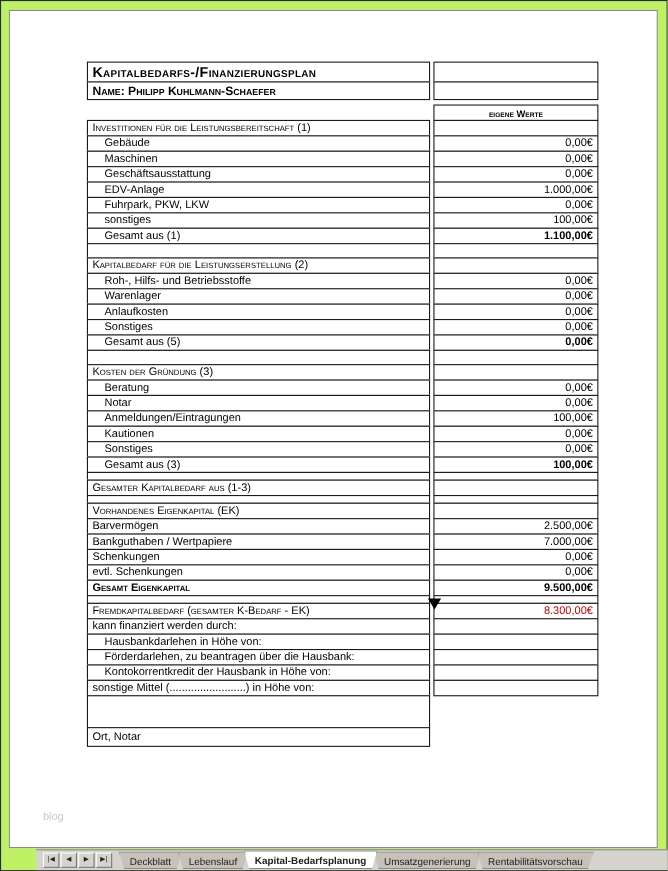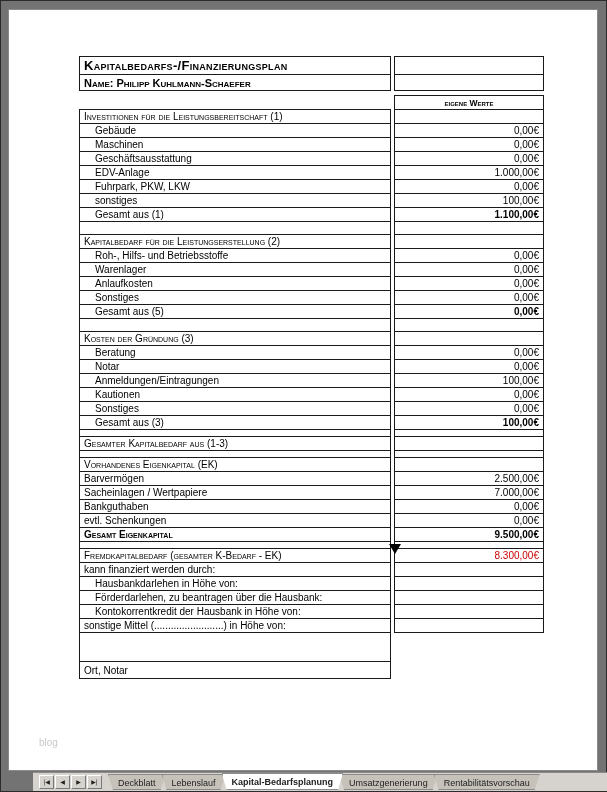--- a/index.html
+++ b/index.html
@@ -3,21 +3,21 @@
 <meta charset="utf-8">
 <style>
   html,body { margin:0; padding:0; }
   body {
     width:607px; height:792px;
     background:#b0b0b0;
     font-family:"Liberation Sans","DejaVu Sans",sans-serif;
   }
   .window {
     position:relative; width:605px; height:790px;
-    border:1px solid #2b2b2b; background:#737373; box-sizing:content-box;
+    border:1px solid #2b2b2b; background:#bef264; box-sizing:content-box;
   }
   .page {
     position:absolute; left:7px; top:8px; width:590px; height:762px;
     background:#ffffff; border:1px solid #8a8a8a; box-sizing:border-box;
   }
   .fintable { position:absolute; left:70px; top:46px; width:465px; }
   .row { display:flex; margin-top:-1px; align-items:stretch; }
   .row:first-child { margin-top:0; }
   .cell {
     box-sizing:border-box; border:1px solid #1a1a1a; background:#fff;
@@ -202,25 +202,25 @@
         </div>
         <div class="row section">
           <div class="cell lcell">Vorhandenes Eigenkapital (EK)</div>
           <div class="cell rcell"></div>
         </div>
         <div class="row item">
           <div class="cell lcell">Barvermögen</div>
           <div class="cell rcell">2.500,00€</div>
         </div>
         <div class="row item">
-          <div class="cell lcell">Sacheinlagen / Wertpapiere</div>
+          <div class="cell lcell">Bankguthaben / Wertpapiere</div>
           <div class="cell rcell">7.000,00€</div>
         </div>
         <div class="row item">
-          <div class="cell lcell">Bankguthaben</div>
+          <div class="cell lcell">Schenkungen</div>
           <div class="cell rcell">0,00€</div>
         </div>
         <div class="row item">
           <div class="cell lcell">evtl. Schenkungen</div>
           <div class="cell rcell">0,00€</div>
         </div>
         <div class="row totalcaps">
           <div class="cell lcell">Gesamt Eigenkapital</div>
           <div class="cell rcell">9.500,00€</div>
         </div>

